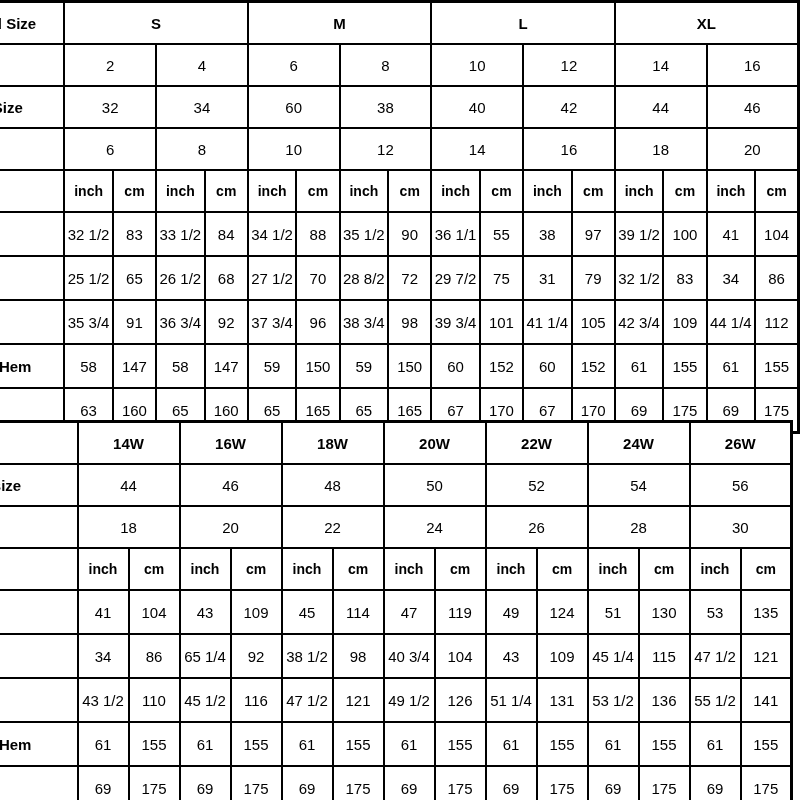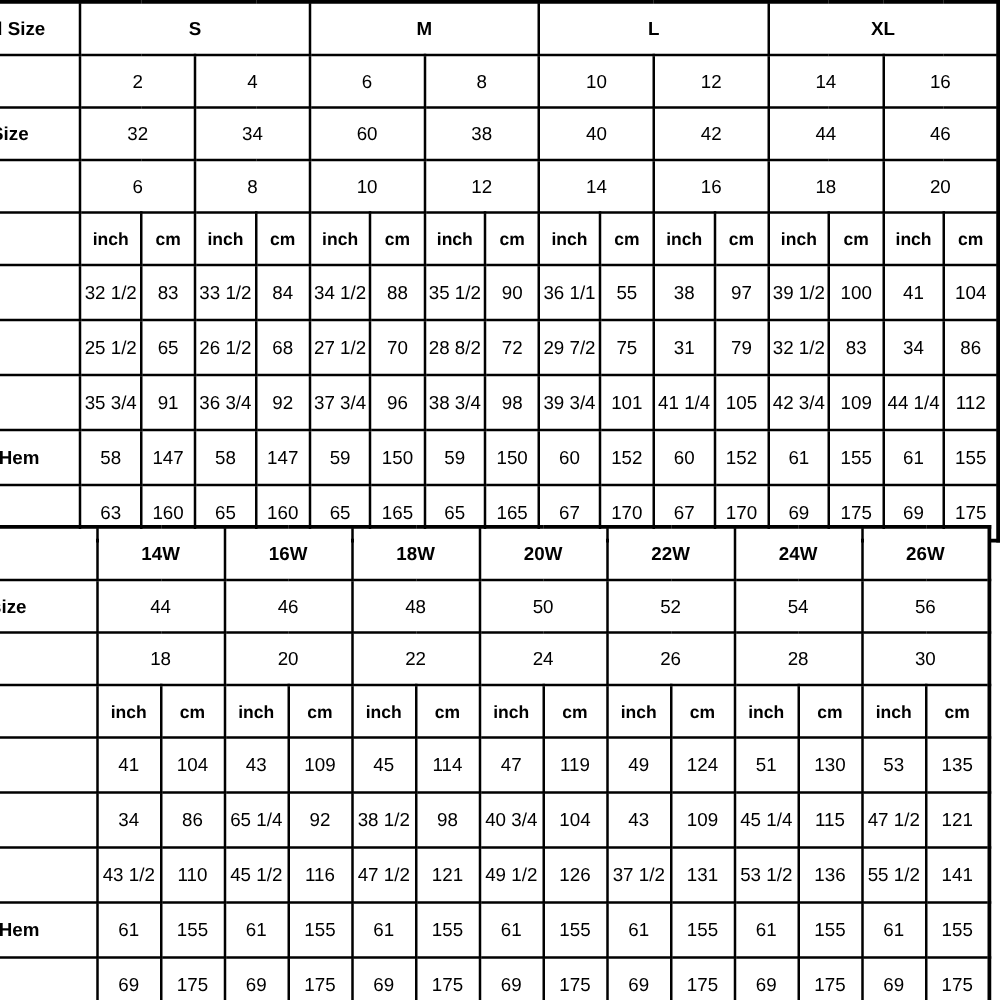--- a/index.html
+++ b/index.html
@@ -367,21 +367,21 @@
         <tr class="tall">
           <td class="label">Hips</td>
           <td>43 1/2</td>
           <td>110</td>
           <td>45 1/2</td>
           <td>116</td>
           <td>47 1/2</td>
           <td>121</td>
           <td>49 1/2</td>
           <td>126</td>
-          <td>37 1/2</td>
+          <td>51 1/4</td>
           <td>131</td>
           <td>53 1/2</td>
           <td>136</td>
           <td>55 1/2</td>
           <td>141</td>
         </tr>
 
         <tr class="tall">
           <td class="label">Waist to Hem</td>
           <td>61</td>

